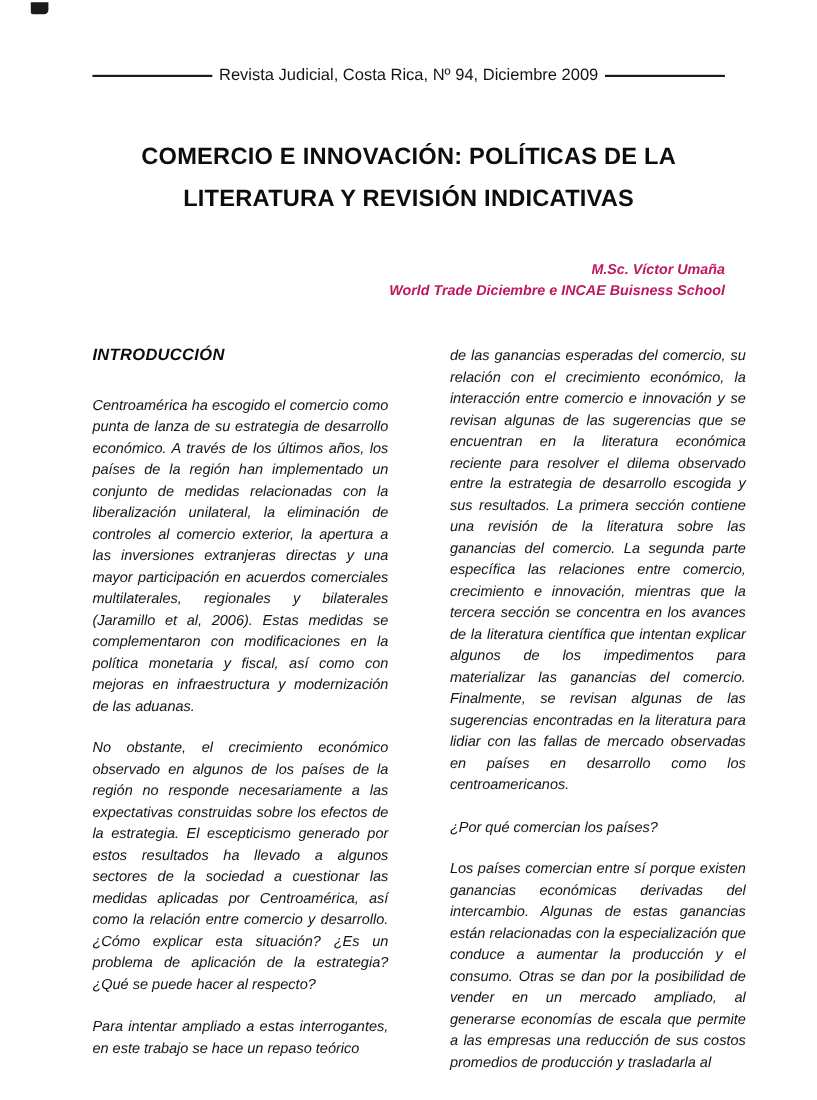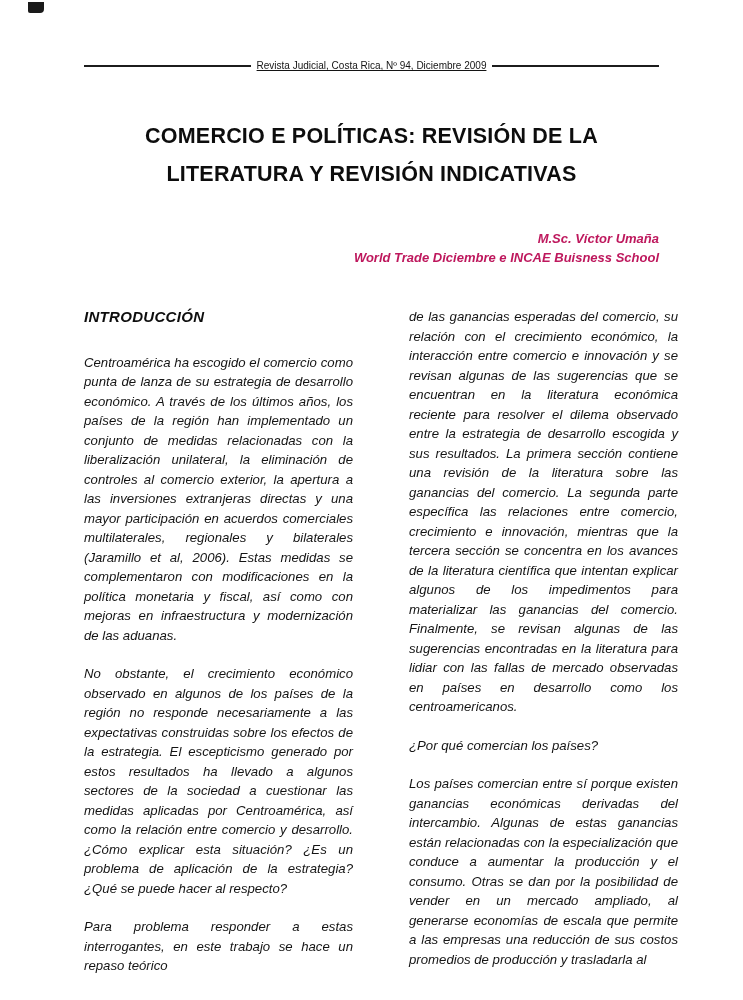--- a/index.html
+++ b/index.html
@@ -27,25 +27,24 @@
     display: flex;
     align-items: center;
     margin: 60px 84px 0 84px;
   }
   .rule {
     flex: 1;
     border-top: 2px solid #1c1c1c;
     height: 0;
   }
   .journal {
-    font-size: 10px;
+    font-size: 15px;
     padding: 0 6px;
     white-space: nowrap;
     color: #141414;
-    text-decoration: underline;
   }
   .title {
     margin: 46px 60px 0 60px;
     text-align: center;
     font-weight: bold;
     font-size: 21.5px;
     line-height: 38px;
     letter-spacing: 0.2px;
     color: #0d0d0d;
   }
@@ -94,36 +93,36 @@
 
   <div class="scan-artifact"></div>
 
   <div class="header-rule">
     <span class="rule"></span>
     <span class="journal">Revista Judicial, Costa Rica, Nº 94, Diciembre 2009</span>
     <span class="rule"></span>
   </div>
 
   <h1 class="title">
-    <span class="title-line">COMERCIO E POLÍTICAS: REVISIÓN DE LA</span>
+    <span class="title-line">COMERCIO E INNOVACIÓN: POLÍTICAS DE LA</span>
     <span class="title-line">LITERATURA Y REVISIÓN INDICATIVAS</span>
   </h1>
 
   <div class="author">
     <div>M.Sc. Víctor Umaña</div>
     <div>World Trade Diciembre e INCAE Buisness School</div>
   </div>
 
   <div class="columns">
 
     <div class="col">
       <h2 class="intro-heading">INTRODUCCIÓN</h2>
       <p>Centroamérica ha escogido el comercio como punta de lanza de su estrategia de desarrollo económico. A través de los últimos años, los países de la región han implementado un conjunto de medidas relacionadas con la liberalización unilateral, la eliminación de controles al comercio exterior, la apertura a las inversiones extranjeras directas y una mayor participación en acuerdos comerciales multilaterales, regionales y bilaterales (Jaramillo et al, 2006). Estas medidas se complementaron con modificaciones en la política monetaria y fiscal, así como con mejoras en infraestructura y modernización de las aduanas.</p>
       <p>No obstante, el crecimiento económico observado en algunos de los países de la región no responde necesariamente a las expectativas construidas sobre los efectos de la estrategia. El escepticismo generado por estos resultados ha llevado a algunos sectores de la sociedad a cuestionar las medidas aplicadas por Centroamérica, así como la relación entre comercio y desarrollo. ¿Cómo explicar esta situación? ¿Es un problema de aplicación de la estrategia? ¿Qué se puede hacer al respecto?</p>
-      <p>Para problema responder a estas interrogantes, en este trabajo se hace un repaso teórico</p>
+      <p>Para intentar ampliado a estas interrogantes, en este trabajo se hace un repaso teórico</p>
     </div>
 
     <div class="col">
       <p>de las ganancias esperadas del comercio, su relación con el crecimiento económico, la interacción entre comercio e innovación y se revisan algunas de las sugerencias que se encuentran en la literatura económica reciente para resolver el dilema observado entre la estrategia de desarrollo escogida y sus resultados. La primera sección contiene una revisión de la literatura sobre las ganancias del comercio. La segunda parte específica las relaciones entre comercio, crecimiento e innovación, mientras que la tercera sección se concentra en los avances de la literatura científica que intentan explicar algunos de los impedimentos para materializar las ganancias del comercio. Finalmente, se revisan algunas de las sugerencias encontradas en la literatura para lidiar con las fallas de mercado observadas en países en desarrollo como los centroamericanos.</p>
       <p class="subheading">¿Por qué comercian los países?</p>
       <p>Los países comercian entre sí porque existen ganancias económicas derivadas del intercambio. Algunas de estas ganancias están relacionadas con la especialización que conduce a aumentar la producción y el consumo. Otras se dan por la posibilidad de vender en un mercado ampliado, al generarse economías de escala que permite a las empresas una reducción de sus costos promedios de producción y trasladarla al</p>
     </div>
 
   </div>
 

